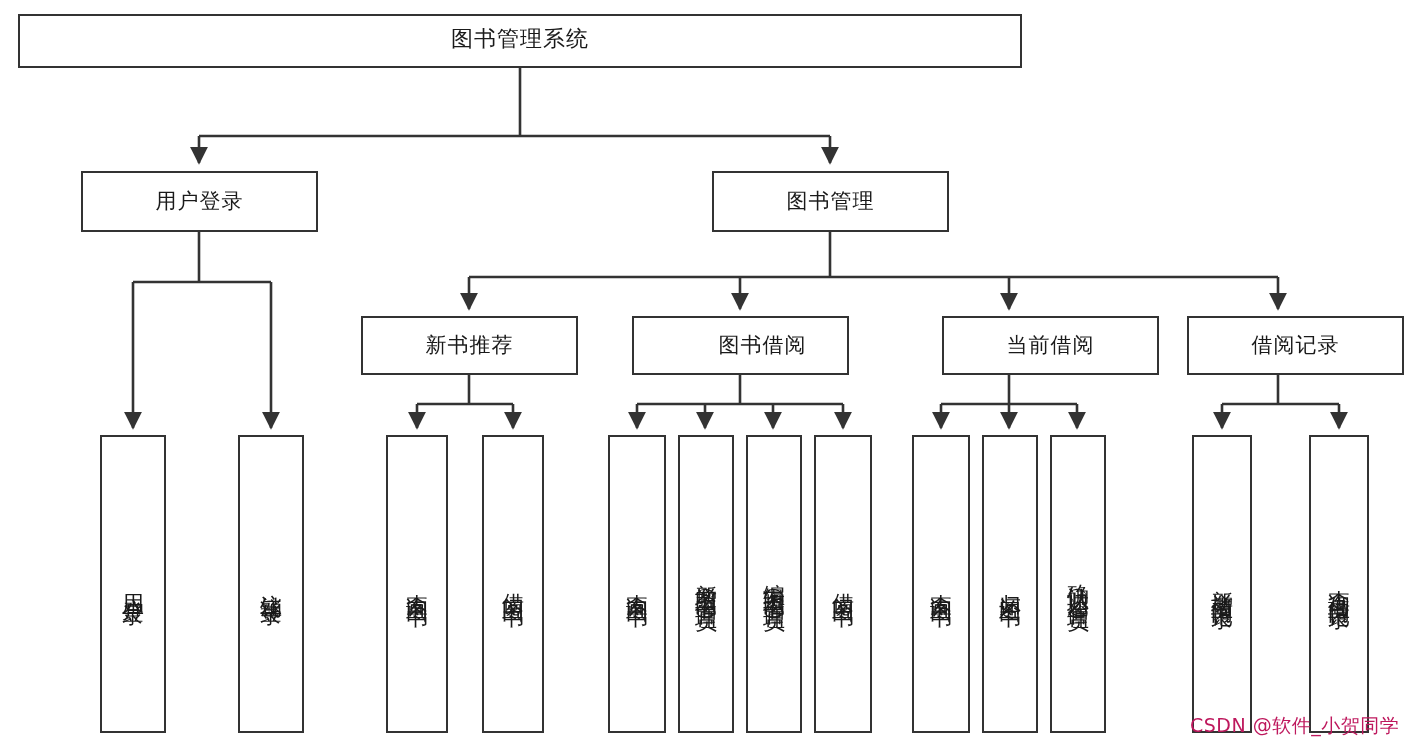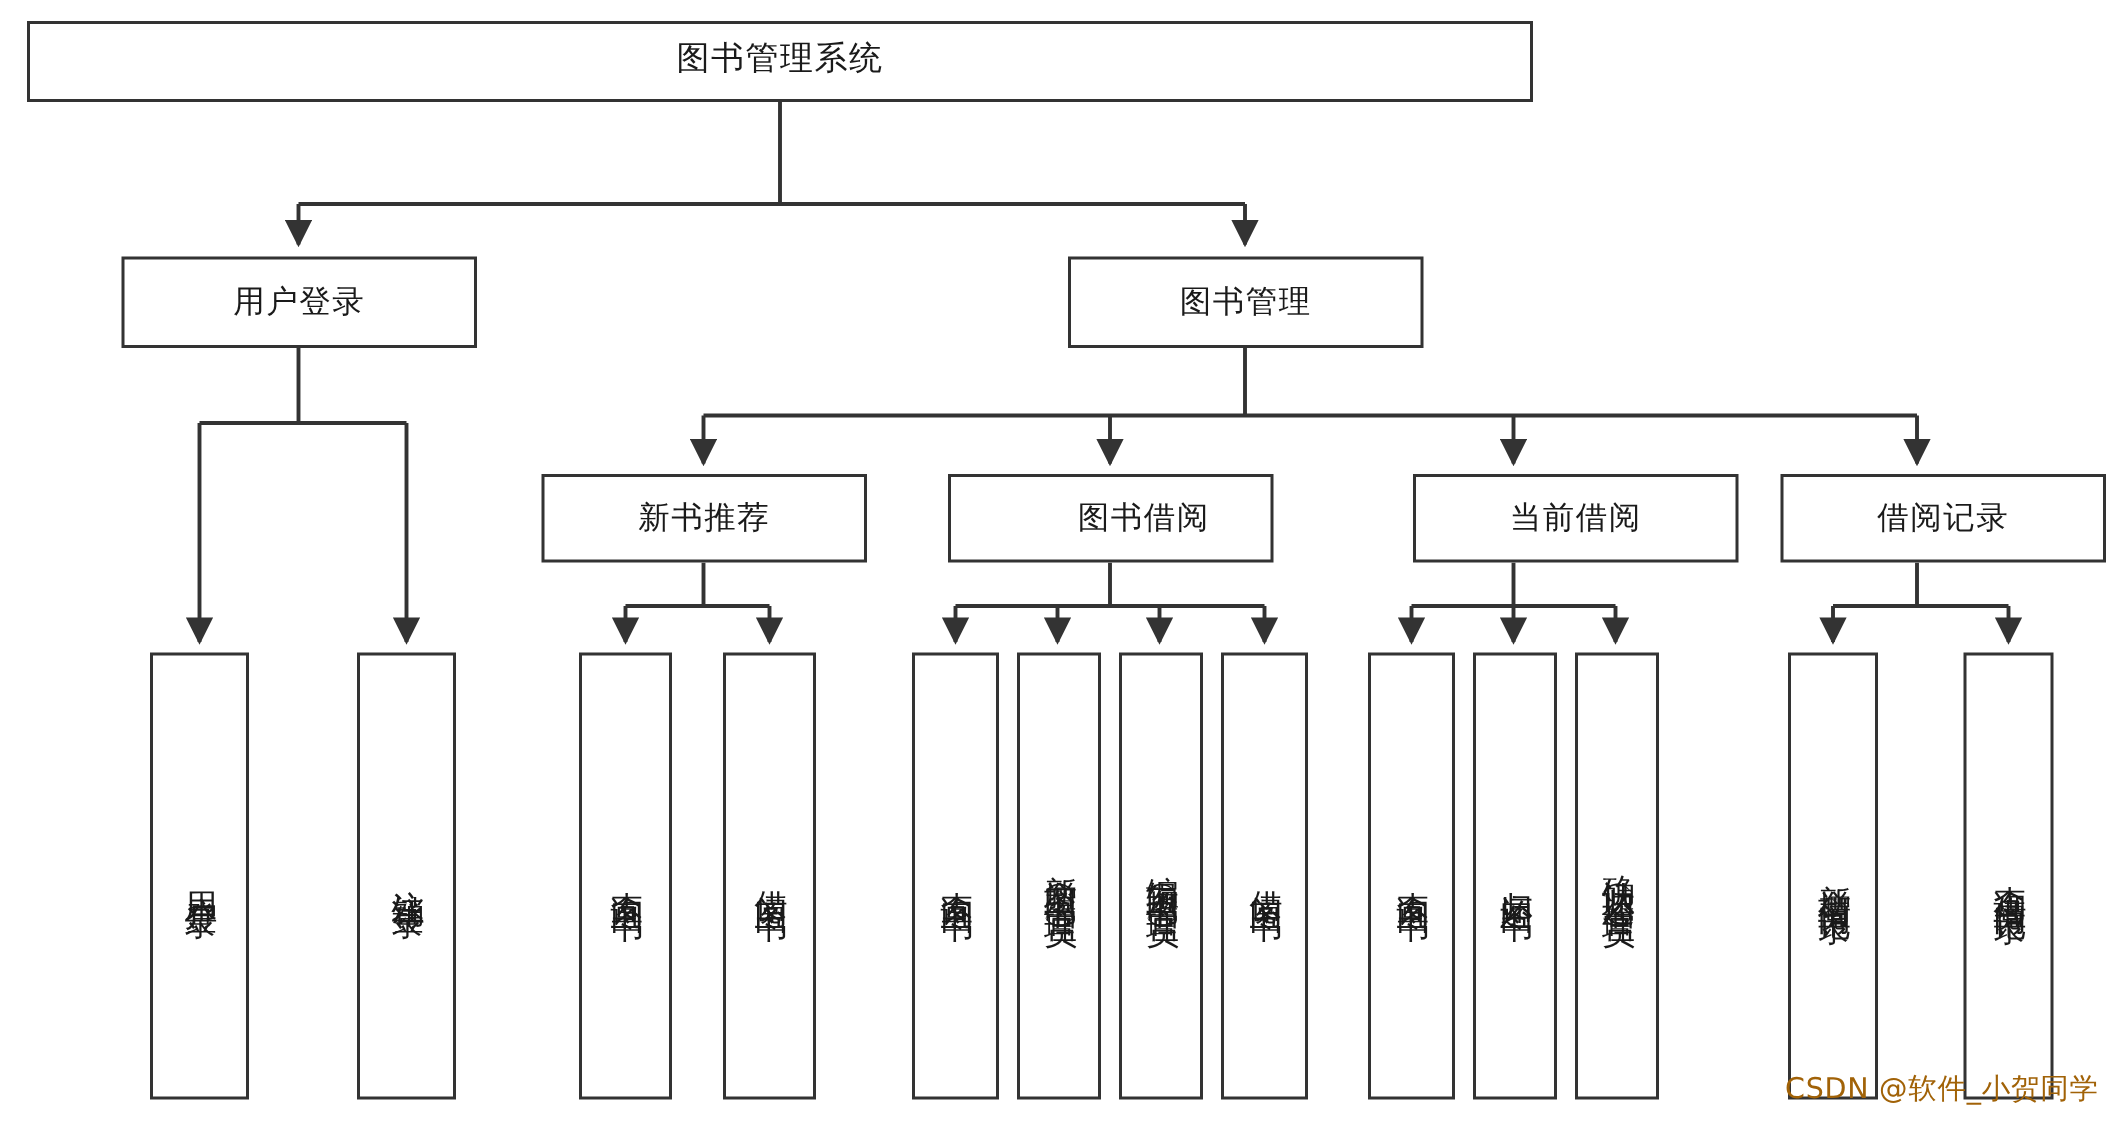--- a/index.html
+++ b/index.html
@@ -55,21 +55,21 @@
   .node.vert .label {
     writing-mode: vertical-rl;
     text-orientation: upright;
     font-size: 22px;
     letter-spacing: 4px;
     line-height: 1;
     max-height: 100%;
   }
   .watermark {
     position: absolute;
-    color: #a16207;
+    color: #be185d;
     font-size: 19px;
     white-space: nowrap;
     letter-spacing: 0.5px;
     font-family: "DejaVu Sans", "Liberation Sans", sans-serif;
   }
 </style>
 </head>
 <body>
 
 <div id="canvas">

